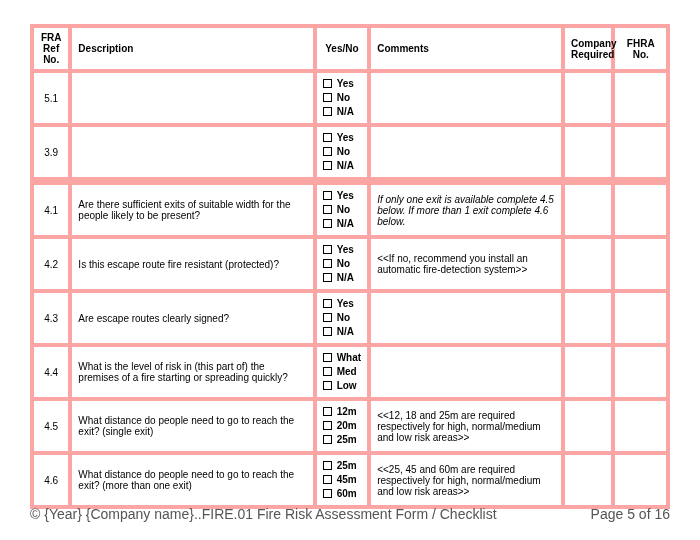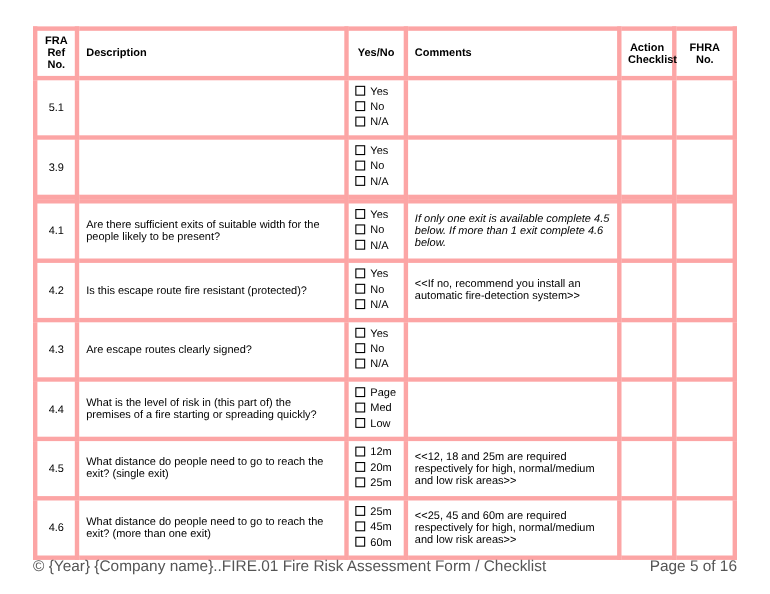--- a/index.html
+++ b/index.html
@@ -41,20 +41,21 @@
   .col-act { width: 50px; }
   .col-fhra { width: 54px; }
   .section-title {
     font-weight: bold;
     font-size: 10px;
     margin: 10px 0 4px 2px;
   }
   .opt-line {
     white-space: nowrap;
     line-height: 14px;
+    font-weight: bold;
   }
   .cb {
     display: inline-block;
     width: 9px;
     height: 9px;
     border: 1px solid #000;
     margin-right: 5px;
     vertical-align: -1px;
   }
   .footer {
@@ -81,21 +82,21 @@
       <col class="col-com">
         <col class="col-act">
         <col class="col-fhra">
     </colgroup>
     <thead>
       <tr>
         <th>FRA Ref No.</th>
         <th class="desc">Description</th>
         <th>Yes/No</th>
         <th class="desc">Comments</th>
-        <th>Action Checklist</th>
+        <th>Company Required</th>
         <th>FHRA No.</th>
       </tr>
     </thead>
     <tbody>
       <tr>
         <td class="ref">5.1</td>
         <td class="desc"></td>
         <td>
           <div class="opt-line"><span class="cb"></span><span>Yes</span></div>
           <div class="opt-line"><span class="cb"></span><span>No</span></div>
@@ -164,21 +165,21 @@
           <div class="opt-line"><span class="cb"></span><span>N/A</span></div>
         </td>
         <td class="desc"></td>
         <td></td>
         <td></td>
       </tr>
       <tr>
         <td class="ref">4.4</td>
         <td class="desc">What is the level of risk in (this part of) the premises of a fire starting or spreading quickly?</td>
         <td>
-          <div class="opt-line"><span class="cb"></span><span>Page</span></div>
+          <div class="opt-line"><span class="cb"></span><span>What</span></div>
           <div class="opt-line"><span class="cb"></span><span>Med</span></div>
           <div class="opt-line"><span class="cb"></span><span>Low</span></div>
         </td>
         <td class="desc"></td>
         <td></td>
         <td></td>
       </tr>
       <tr>
         <td class="ref">4.5</td>
         <td class="desc">What distance do people need to go to reach the exit? (single exit)</td>

